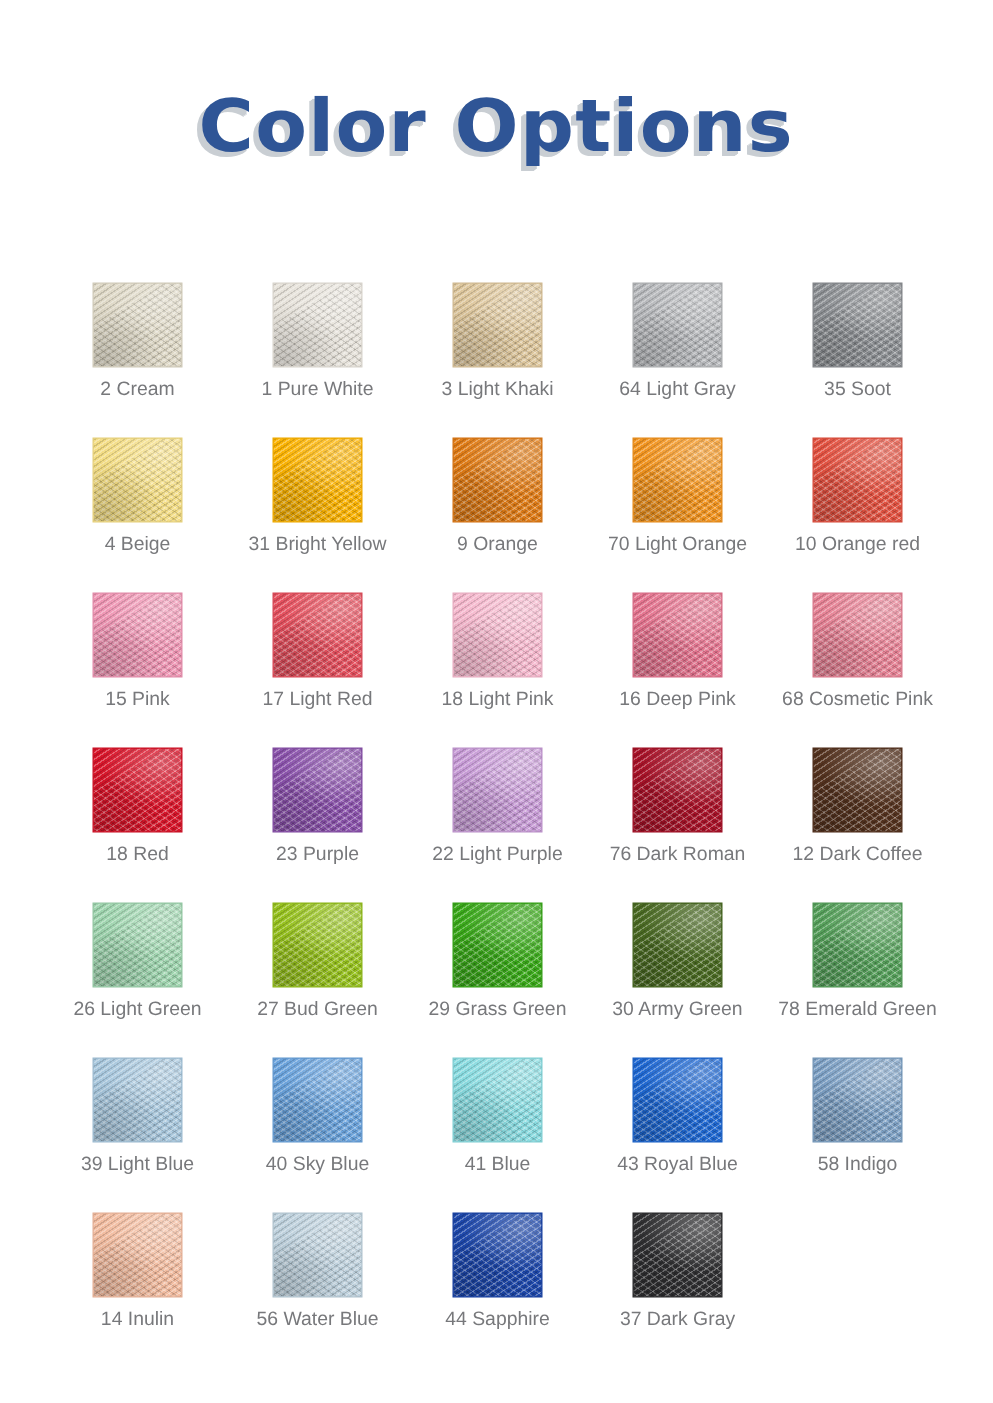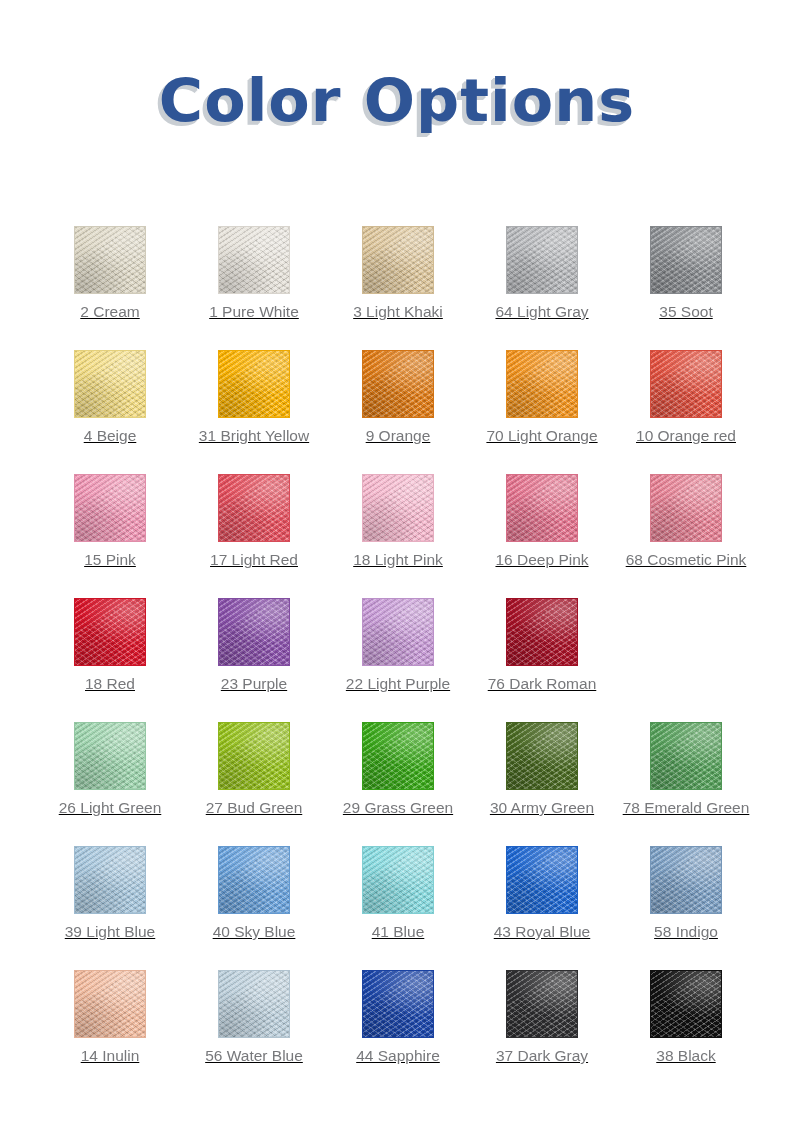--- a/index.html
+++ b/index.html
@@ -43,21 +43,20 @@
   
   .grid {
     position: absolute;
     left: 74px;
     top: 226px;
     width: 648px;
   }
   .row {
     display: flex;
     height: 124px;
-    text-decoration: underline;
   }
   .cell {
     width: 144px;
     flex: 0 0 144px;
     display: flex;
     flex-direction: column;
     align-items: flex-start;
   }
   .swatch {
     width: 72px;
@@ -282,20 +281,28 @@
         <div class="label">22 Light Purple</div>
       </div>
       <div class="cell c3">
         <div class="swatch" style="background: rgb(168, 18, 40);">
           <div class="tex"></div>
           <div class="tex2"></div>
           <div class="sheen"></div>
         </div>
         <div class="label">76 Dark Roman</div>
       </div>
+      <div class="cell c4">
+        <div class="swatch" style="background: rgb(85, 51, 31);">
+          <div class="tex"></div>
+          <div class="tex2"></div>
+          <div class="sheen"></div>
+        </div>
+        <div class="label">12 Dark Coffee</div>
+      </div>
     </div>
     <div class="row">
       <div class="cell c0">
         <div class="swatch" style="background: rgb(158, 212, 174);">
           <div class="tex"></div>
           <div class="tex2"></div>
           <div class="sheen"></div>
         </div>
         <div class="label">26 Light Green</div>
       </div>
@@ -399,23 +406,15 @@
         </div>
         <div class="label">44 Sapphire</div>
       </div>
       <div class="cell c3">
         <div class="swatch" style="background: rgb(49, 49, 51);">
           <div class="tex"></div>
           <div class="tex2"></div>
           <div class="sheen"></div>
         </div>
         <div class="label">37 Dark Gray</div>
-      </div>
-      <div class="cell c4">
-        <div class="swatch" style="background: rgb(17, 17, 17);">
-          <div class="tex"></div>
-          <div class="tex2"></div>
-          <div class="sheen"></div>
-        </div>
-        <div class="label">38 Black</div>
       </div>
     </div>
   </div>
 
 </body></html>

